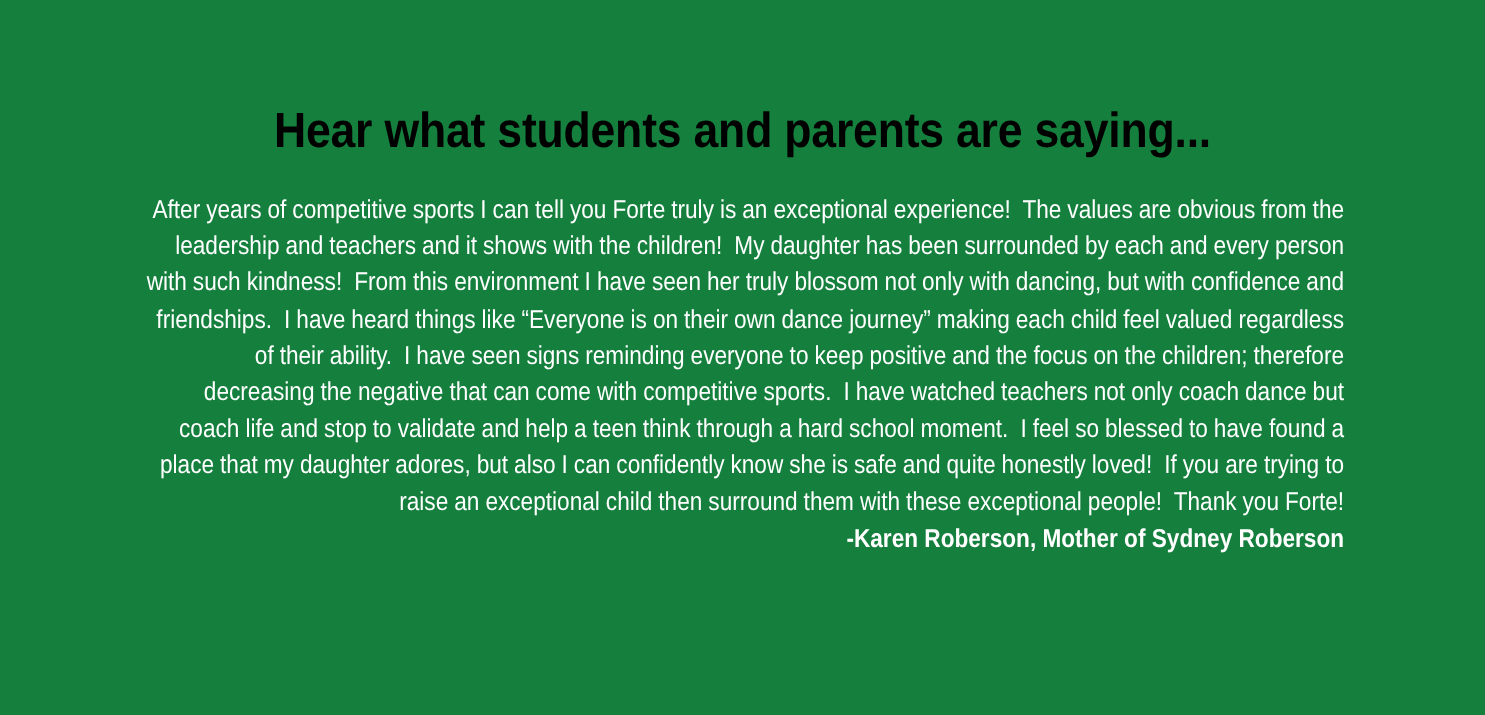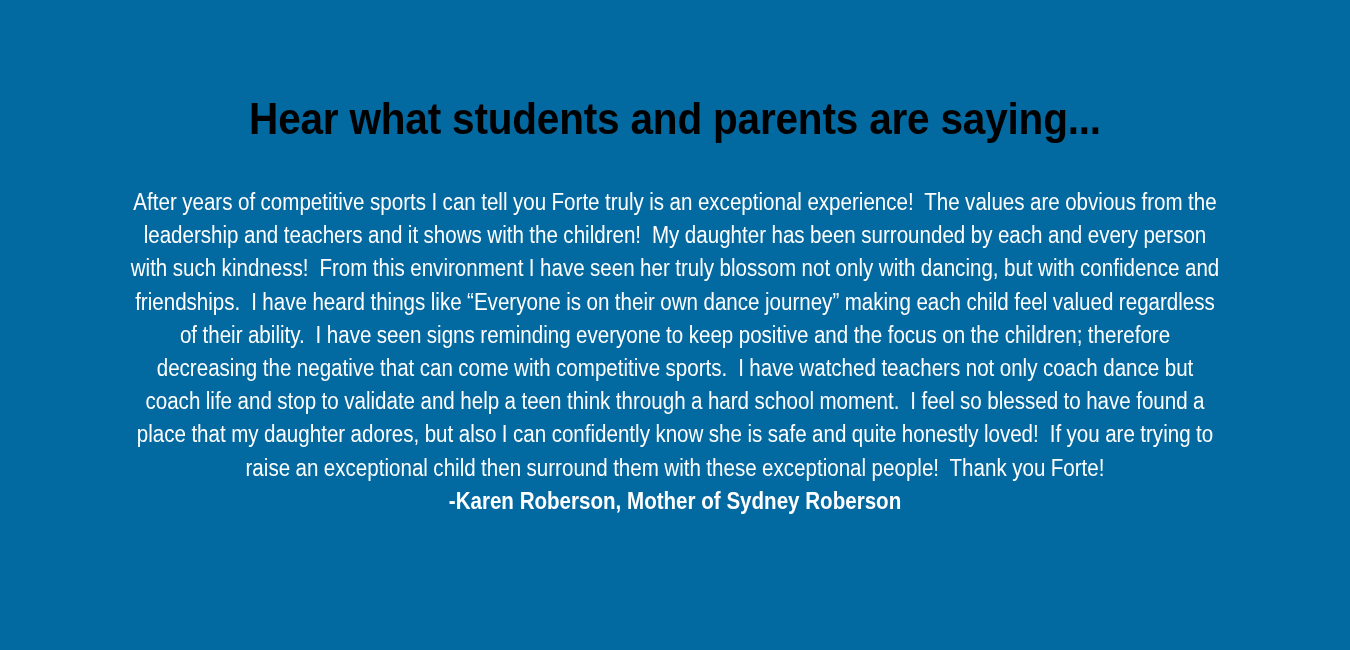--- a/index.html
+++ b/index.html
@@ -10,44 +10,44 @@
     width: 1350px;
     height: 650px;
     overflow: hidden;
     font-family: "Liberation Sans", "DejaVu Sans", sans-serif;
   }
   #slide {
     position: relative;
     width: 1350px;
     height: 650px;
     box-sizing: border-box;
-    background: #0369a1;
+    background: #15803d;
   }
   #heading {
     position: absolute;
     left: 0;
     top: 62px;
     width: 1350px;
     text-align: center;
     color: #000000;
     font-weight: bold;
     font-size: 45px;
     line-height: 54px;
     letter-spacing: -0.2px;
     font-stretch: condensed;
     transform: scaleX(0.90);
     transform-origin: center top;
     white-space: nowrap;
   }
   #testimonial-block {
     position: absolute;
     left: 50px;
-    top: 186px;
+    top: 174px;
     width: 1250px;
-    text-align: center;
+    text-align: right;
   }
   .body-text {
     display: block;
     color: #ffffff;
     font-size: 23.5px;
     line-height: 33.2px;
     font-weight: normal;
     font-stretch: condensed;
     transform: scaleX(0.875);
     transform-origin: center top;

